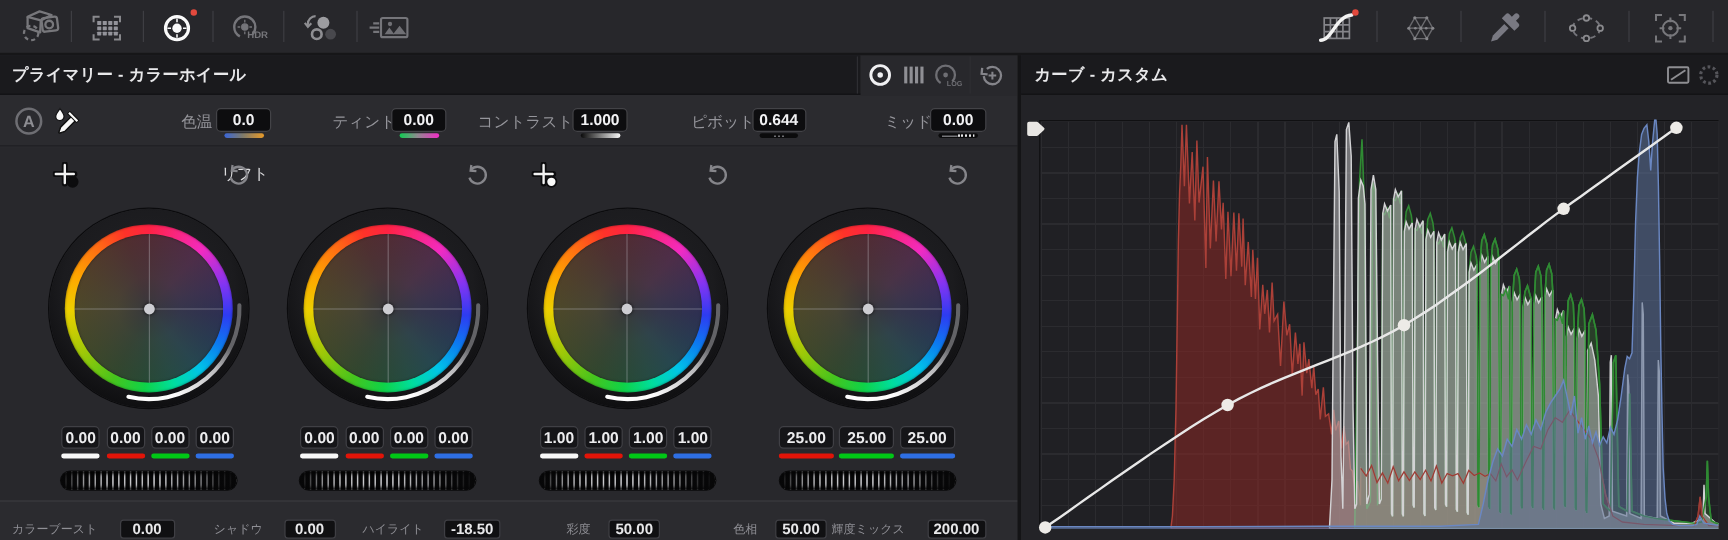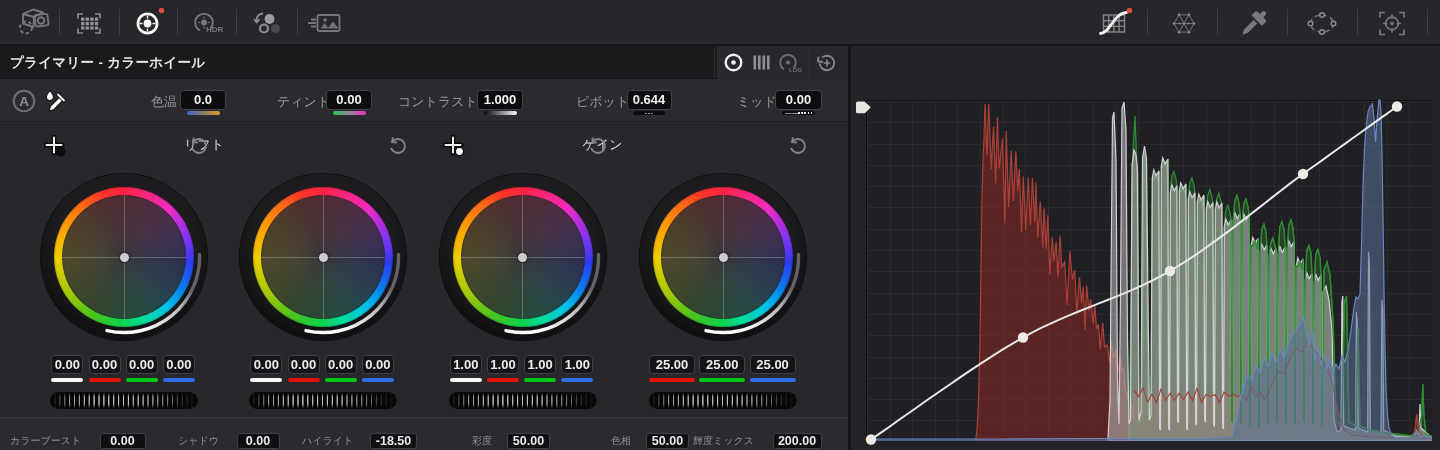--- a/index.html
+++ b/index.html
@@ -265,21 +265,20 @@
 <div class="vbox" style="left:64.5px;width:32px">0.00</div>
 <div class="vbar" style="left:64.5px;width:32px;background:#e21408"></div>
 <div class="vbox" style="left:101.7px;width:32px">0.00</div>
 <div class="vbar" style="left:101.7px;width:32px;background:#00c816"></div>
 <div class="vbox" style="left:138.9px;width:32px">0.00</div>
 <div class="vbar" style="left:138.9px;width:32px;background:#2e6fe4"></div>
 <div class="ribbed" style="left:27px"></div>
           <div class="ribfade" style="left:27px"></div>
 </div>
 <div class="wcol" style="left:422.5px">
-<div class="whead">ゲイン</div>
 <svg class="reset" style="left:165px;top:13px" width="20" height="20" viewBox="0 0 20 20">
 <path d="M4.5,5.5 A7,7 0 1,1 3.2,12" stroke="#85858a" stroke-width="1.9" fill="none"></path>
 <path d="M4.8,1.5 L4.2,6.2 L9,6.6" fill="none" stroke="#85858a" stroke-width="1.9"></path>
 </svg>
 <svg style="position:absolute;left:20px;top:12px" width="22" height="22" viewBox="0 0 22 22">
 <path d="M10,2 v16 M2,10 h16" stroke="#0c0c0e" stroke-width="5" stroke-linecap="round"></path>
 <path d="M10,2.5 v15 M2.5,10 h15" stroke="#f2f2f2" stroke-width="2" stroke-linecap="round"></path>
 <circle cx="16.5" cy="16.5" r="4.2" fill="#fafafa" stroke="#0c0c0e" stroke-width="1.5"></circle>
 </svg>
 <div class="wheel" style="left:17px">
@@ -354,20 +353,28 @@
 <div class="blbl" style="left:472px">彩度</div>
 <div class="bfld" style="left:507px;width:43px">50.00</div>
 <div class="blbl" style="left:611px">色相</div>
 <div class="bfld" style="left:646px;width:43px">50.00</div>
 <div class="blbl" style="left:693px">輝度ミックス</div>
 <div class="bfld" style="left:772.5px;width:49px">200.00</div>
 </div>
 </div>
 <div id="vdiv"></div>
     <div id="rpanel">
+<div class="titlebar">
+        <span class="tt" style="left:11px">カーブ - カスタム</span>
+<svg style="position:absolute;left:0;top:0" width="589" height="33" viewBox="0 0 589 33">
+<rect x="539" y="10" width="17" height="13" rx="1" stroke="#8e8e92" stroke-width="1.6" fill="none"></rect>
+<path d="M541.5,20.5 L553.5,12.5" stroke="#8e8e92" stroke-width="1.6"></path>
+<circle cx="573" cy="16.5" r="6.8" stroke="#55555a" stroke-width="2.6" fill="none" stroke-dasharray="2.3,2.1"></circle>
+</svg>
+      </div>
 <div id="curvearea"></div>
 <svg style="position:absolute;left:0;top:33px" width="589" height="371" viewBox="851 79 589 371">
 <defs>
           <clipPath id="gclip">
             <rect x="866" y="99.5" width="566" height="341"></rect>
           </clipPath>
         </defs>
 <g clip-path="url(#gclip)">
 <path d="M976.0,440.5 L976.0,438.0 L977.0,430.0 L978.5,400.0 L980.0,340.0 L981.0,270.0 L982.0,200.0 L983.0,160.0 L984.0,138.0 L985.0,104.0 L987.0,155.2 L988.7,104.0 L991.2,169.5 L993.5,126.6 L995.7,183.7 L997.4,117.0 L999.2,168.8 L1002.5,138.9 L1004.9,223.3 L1006.2,130.9 L1008.6,207.0 L1011.2,150.5 L1013.4,201.3 L1015.8,151.1 L1017.9,191.2 L1019.3,168.9 L1021.5,232.5 L1023.3,176.5 L1025.8,230.1 L1028.2,177.2 L1030.4,225.5 L1032.4,177.7 L1034.8,222.2 L1035.9,182.2 L1037.7,237.7 L1040.2,201.6 L1042.8,247.4 L1044.0,208.1 L1046.2,249.1 L1047.9,214.9 L1049.8,274.5 L1052.3,237.3 L1053.9,261.5 L1056.1,241.6 L1057.9,277.1 L1060.1,235.4 L1061.7,267.5 L1064.7,262.0 L1067.1,305.0 L1069.9,251.2 L1072.4,279.5 L1074.7,270.2 L1076.9,312.9 L1079.5,277.1 L1081.6,303.3 L1083.2,286.5 L1085.1,329.7 L1086.6,285.3 L1089.0,311.0 L1090.7,299.3 L1093.2,323.4 L1094.8,305.6 L1096.5,328.9 L1098.5,324.3 L1100.2,349.6 L1102.8,322.7 L1104.5,346.9 L1107.2,344.9 L1109.7,362.0 L1111.4,341.5 L1113.1,358.6 L1115.6,350.8 L1118.0,373.7 L1119.9,355.1 L1121.7,370.3 L1123.6,368.2 L1125.4,390.8 L1127.1,392.6 L1129.7,411.5 L1131.3,401.0 L1133.7,421.0 L1134.0,390.4 L1138.5,396.7 L1143.0,387.9 L1147.5,402.1 L1152.0,394.1 L1156.5,402.5 L1161.0,389.0 L1165.5,400.6 L1170.0,393.2 L1174.5,400.5 L1179.0,393.3 L1183.5,399.7 L1188.0,391.9 L1192.5,400.8 L1197.0,388.4 L1201.5,402.5 L1206.0,394.6 L1210.5,396.5 L1215.0,394.7 L1219.5,402.7 L1224.0,392.0 L1228.5,396.3 L1233.0,394.1 L1237.5,396.9 L1242.0,394.7 L1246.5,400.7 L1251.0,386.5 L1255.5,397.2 L1260.0,391.7 L1264.5,400.0 L1272.0,384.0 L1278.0,372.0 L1284.0,374.0 L1290.0,358.0 L1296.0,348.0 L1302.0,352.0 L1308.0,342.0 L1314.0,350.0 L1320.0,358.0 L1326.0,366.0 L1332.0,382.0 L1338.0,412.0 L1344.0,430.0 L1352.0,435.0 L1370.0,437.0 L1400.0,438.0 L1412.0,438.0 L1415.0,430.0 L1416.8,414.0 L1418.5,430.0 L1424.0,438.0 L1436.0,438.0 L1436.0,440.5 Z" fill="rgba(150,40,35,0.5)" stroke="#ab4038" stroke-width="1.2"></path>
 <path d="M1129.0,440.5 L1129.0,438.0 L1131.0,300.0 L1133.0,150.0 L1135.0,116.0 L1137.0,170.0 L1139.0,424.0 L1142.0,418.0 L1144.0,152.0 L1146.0,160.0 L1148.0,420.0 L1151.0,416.0 L1152.3,177.9 L1153.8,178.9 L1155.9,173.9 L1158.1,181.9 L1158.9,170.9 L1159.6,428.3 L1160.5,430.3 L1161.3,166.0 L1162.8,167.0 L1164.9,162.0 L1167.1,170.0 L1167.9,159.0 L1168.6,428.3 L1169.5,430.3 L1170.3,192.8 L1171.8,176.5 L1173.9,171.5 L1176.1,179.5 L1176.9,185.8 L1177.6,421.0 L1178.5,423.0 L1179.3,190.9 L1180.8,191.9 L1182.9,186.9 L1185.1,194.9 L1185.9,183.9 L1186.6,427.9 L1187.5,429.9 L1188.3,199.7 L1189.8,182.8 L1191.9,177.8 L1194.1,185.8 L1194.9,192.7 L1195.6,423.0 L1196.5,425.0 L1197.3,202.1 L1198.8,203.1 L1200.9,198.1 L1203.1,206.1 L1203.9,195.1 L1204.6,420.2 L1205.5,422.2 L1206.3,209.6 L1207.8,194.8 L1209.9,189.8 L1212.1,197.8 L1212.9,202.6 L1213.6,424.4 L1214.5,426.4 L1215.3,210.0 L1216.8,198.3 L1218.9,193.3 L1221.1,201.3 L1221.9,203.0 L1222.6,426.9 L1223.5,428.9 L1224.3,227.0 L1225.8,210.3 L1227.9,205.3 L1230.1,213.3 L1230.9,220.0 L1231.6,420.8 L1232.5,422.8 L1233.3,220.5 L1234.8,200.5 L1236.9,195.5 L1239.1,203.5 L1239.9,213.5 L1240.6,422.1 L1241.5,424.1 L1242.3,221.7 L1243.8,204.2 L1245.9,199.2 L1248.1,207.2 L1248.9,214.7 L1249.6,425.6 L1250.5,427.6 L1251.3,245.4 L1252.8,246.4 L1254.9,241.4 L1257.1,249.4 L1257.9,238.4 L1258.6,427.0 L1259.5,429.0 L1260.3,251.9 L1261.8,229.3 L1263.9,224.3 L1266.1,232.3 L1266.9,244.9 L1267.6,421.8 L1268.5,423.8 L1269.3,255.8 L1270.8,243.1 L1272.9,238.1 L1275.1,246.1 L1275.9,248.8 L1276.6,421.5 L1277.5,423.5 L1278.3,254.4 L1279.8,226.8 L1281.9,221.8 L1284.1,229.8 L1284.9,247.4 L1285.6,423.0 L1286.5,425.0 L1287.3,248.6 L1288.8,225.1 L1290.9,220.1 L1293.1,228.1 L1293.9,241.6 L1294.6,422.8 L1295.5,424.8 L1296.3,265.9 L1297.8,266.9 L1299.9,261.9 L1302.1,269.9 L1302.9,258.9 L1303.6,420.7 L1304.5,422.7 L1305.3,280.6 L1306.8,250.5 L1308.9,245.5 L1311.1,253.5 L1311.9,273.6 L1312.6,423.2 L1313.5,425.2 L1314.3,282.3 L1315.8,254.5 L1317.9,249.5 L1320.1,257.5 L1320.9,275.3 L1321.6,425.5 L1322.5,427.5 L1324.0,270.0 L1327.0,262.0 L1330.0,275.0 L1333.0,320.0 L1336.0,420.0 L1342.0,426.0 L1344.5,302.0 L1346.5,296.0 L1349.0,422.0 L1356.0,426.0 L1358.0,328.0 L1360.0,426.0 L1370.0,430.0 L1380.0,432.0 L1395.0,434.0 L1412.0,436.0 L1418.0,435.0 L1421.8,414.0 L1422.8,384.0 L1423.8,414.0 L1426.0,434.0 L1430.0,436.0 L1435.0,437.0 L1435.0,440.5 Z" fill="rgba(55,105,50,0.42)" stroke="#2f8a33" stroke-width="1.3"></path>

